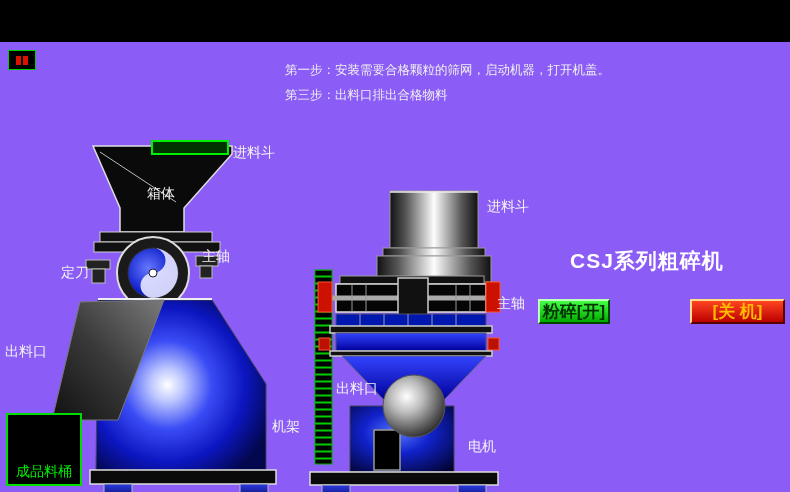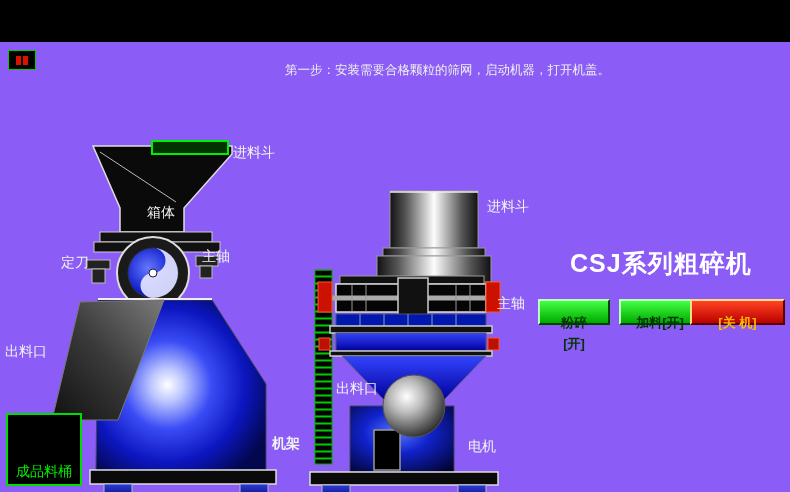--- a/index.html
+++ b/index.html
@@ -3,24 +3,24 @@
 <meta charset="utf-8">
 <style>
   html,body { margin:0; padding:0; background:#000; }
   .canvas {
     position:relative; width:790px; height:492px; background:#8b5cf6;
     font-family:"Liberation Sans", sans-serif; overflow:hidden;margin-top:42px;
   }
   .label { position:absolute; color:#f2f2f2; font-size:14px; white-space:nowrap; line-height:14px; }
   .label.green { color:#00ee00; }
   .instructions { position:absolute; left:285px; top:16px; color:#f0f0f0; font-size:12.5px; line-height:25px; }
-  .title { position:absolute; left:570px; top:205px; color:#ffffff; font-size:25px; font-weight:bold; letter-spacing:1px; }
+  .title { position:absolute; left:570px; top:205px; color:#ffffff; font-size:21px; font-weight:bold; letter-spacing:1px; }
   .btn {
-    position:absolute; top:257px; height:25px; font-size:13px; font-weight:bold;
-    text-align:center; line-height:21px; cursor:pointer; box-sizing:border-box; padding:11px;
+    position:absolute; top:257px; height:25px; font-size:17px; font-weight:bold;
+    text-align:center; line-height:21px; cursor:pointer; box-sizing:border-box; padding:0;
   }
   .btn.green {
     background:linear-gradient(180deg,#44ff44,#00aa00);
     border:2px solid; border-color:#bfffbf #004400 #004400 #bfffbf; color:#003300;
   }
   .btn.red {
     background:linear-gradient(180deg,#ff4422,#bb0000);
     border:2px solid; border-color:#ffdd88 #550000 #550000 #ffdd88; color:#ffbb00;
   }
   .corner {
@@ -185,36 +185,36 @@
     </g>
   </svg>
 
   <div class="corner">
     <i></i>
     <i></i>
   </div>
 
   <div class="instructions">
     <div>第一步：安装需要合格颗粒的筛网，启动机器，打开机盖。</div>
+    <div>第三步：出料口排出合格物料</div>
   </div>
 
   <span class="label" style="left:233px; top:103px;">进料斗</span>
-  <span class="label" style="left:147px; top:163px;">箱体</span>
-  <span class="label" style="left:61px; top:213px;">定刀</span>
+  <span class="label" style="left:147px; top:144px;">箱体</span>
+  <span class="label" style="left:61px; top:223px;">定刀</span>
   <span class="label" style="left:202px; top:207px;">主轴</span>
   <span class="label" style="left:5px; top:302px;">出料口</span>
-  <span class="label" style="left:272px; top:394px;font-weight:bold;">机架</span>
+  <span class="label" style="left:272px; top:377px;">机架</span>
 
   <div class="barrel">
     <span class="label green">成品料桶</span>
   </div>
 
   <span class="label" style="left:487px; top:157px;">进料斗</span>
   <span class="label" style="left:497px; top:254px;">主轴</span>
   <span class="label" style="left:336px; top:339px;">出料口</span>
   <span class="label" style="left:452px; top:397px;padding-left:16px;">电机</span>
 
   <div class="title">CSJ系列粗碎机</div>
   <button class="btn green" style="left:538px; width:72px;">粉碎[开]</button>
-  <button class="btn green" style="left:619px; width:82px;">加料[开]</button>
   <button class="btn red" style="left:690px; width:95px;">[关 机]</button>
 
 </div>
 
 </body></html>

